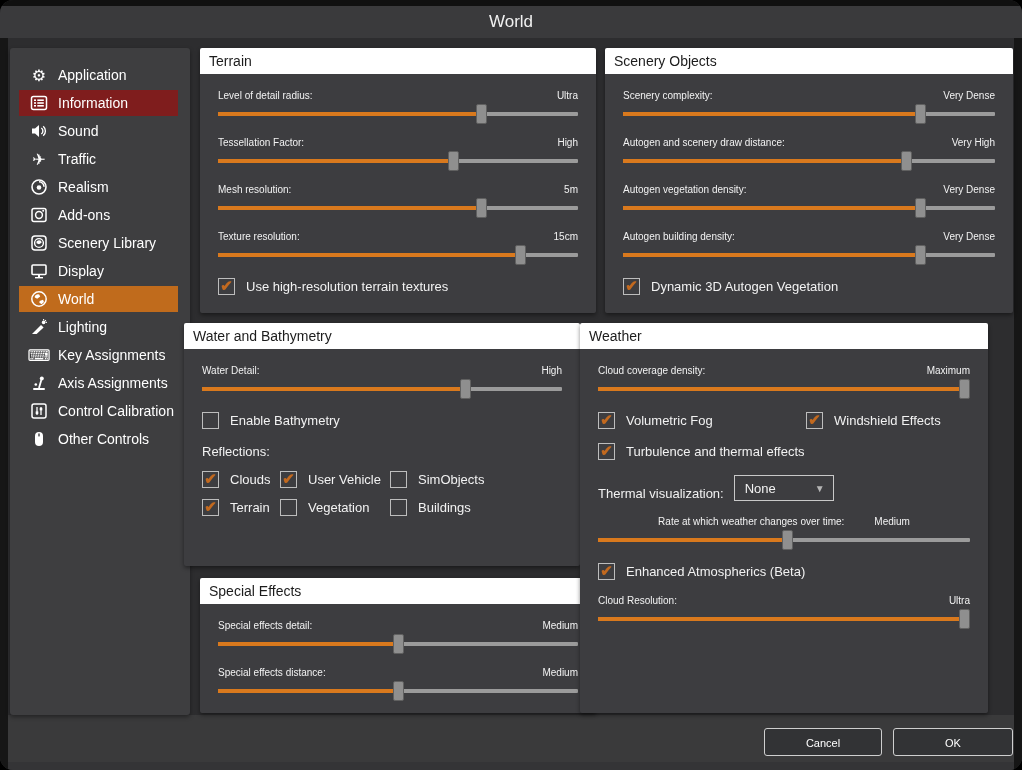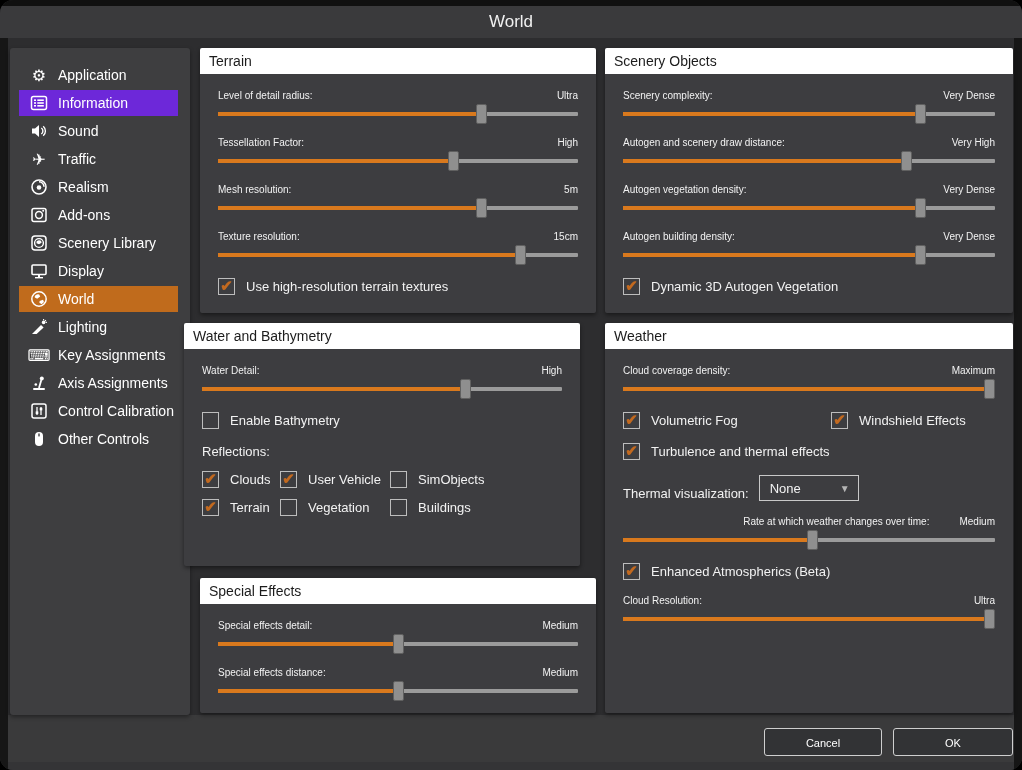--- a/index.html
+++ b/index.html
@@ -21,27 +21,27 @@
   .side-item .ic{width:22px;height:20px;display:flex;align-items:center;justify-content:center;
                  margin-right:8px;font-size:16px;color:#fff;flex:none;}
   .side-item .ic svg{display:block}
   
   .panel{position:absolute;background:#3d3d40;border-radius:2px;box-shadow:0 2px 4px rgba(0,0,0,.45);
          overflow:hidden;box-sizing:border-box;}
   #panel-0{left:200px;top:48px;width:396px;height:265px;}
   #panel-1{left:184px;top:323px;width:396px;height:243px;}
   #panel-2{left:200px;top:578px;width:396px;height:135px;}
   #panel-3{left:605px;top:48px;width:408px;height:265px;}
-  #panel-4{left:605px;top:323px;width:408px;height:390px;}
+  #panel-4{left:580px;top:323px;width:408px;height:390px;}
   .panel-header{height:26px;background:#ffffff;color:#1c1c1c;font-size:14px;line-height:26px;padding-left:9px;}
   .panel-body{padding:16px 18px 0 18px;color:#f2f2f2;}
   
   .s-row{margin-bottom:21px;}
   .s-head{display:flex;justify-content:space-between;font-size:10px;margin-bottom:11px;}
-  .s-head.inline{justify-content:flex-end;gap:30px;}
+  .s-head.inline{justify-content:center;gap:30px;}
   .s-track{position:relative;height:4px;background:#9b9b9b;border-radius:1px;}
   .s-fill{position:absolute;left:0;top:0;height:100%;background:#d9791d;}
   .s-thumb{position:absolute;top:-8px;width:11px;height:20px;background:#8f8f8f;
            border:1px solid #606060;border-radius:2px;box-sizing:border-box;}
   .s-row.disabled .s-head{color:#77797b;}
   .s-row.disabled .s-thumb{background:#b3b3b3;border-color:#8a8a8a;}
   
   .cb-row{display:flex;align-items:center;margin:4px 0 15px 0;font-size:13px;}
   .cb-box{width:17px;height:17px;border:1px solid #bdbdbd;box-sizing:border-box;flex:none;
           display:flex;align-items:center;justify-content:center;margin-right:11px;position:relative;}
@@ -71,21 +71,21 @@
   <div id="edge-left"></div>
   <div id="edge-right"></div>
   <div id="footer-strip"></div>
   <div id="bottom-strip"></div>
 
   <nav id="sidebar">
       <div class="side-item">
         <span class="ic">⚙</span>
         <span>Application</span>
       </div>
-      <div class="side-item" style="background: #6d28d9;">
+      <div class="side-item" style="background: #7f1d1d;">
         <span class="ic">
           <svg width="18" height="18" viewBox="0 0 18 18" fill="none" xmlns="http://www.w3.org/2000/svg">
             <rect x="1.5" y="2.5" width="15" height="13" rx="2" stroke="#ffffff" stroke-width="1.5"></rect>
             <rect x="4" y="5.4" width="2" height="1.6" fill="#ffffff"></rect>
             <rect x="7.3" y="5.4" width="6.5" height="1.6" fill="#ffffff"></rect>
             <rect x="4" y="8.2" width="2" height="1.6" fill="#ffffff"></rect>
             <rect x="7.3" y="8.2" width="6.5" height="1.6" fill="#ffffff"></rect>
             <rect x="4" y="11" width="2" height="1.6" fill="#ffffff"></rect>
             <rect x="7.3" y="11" width="6.5" height="1.6" fill="#ffffff"></rect>
           </svg>

